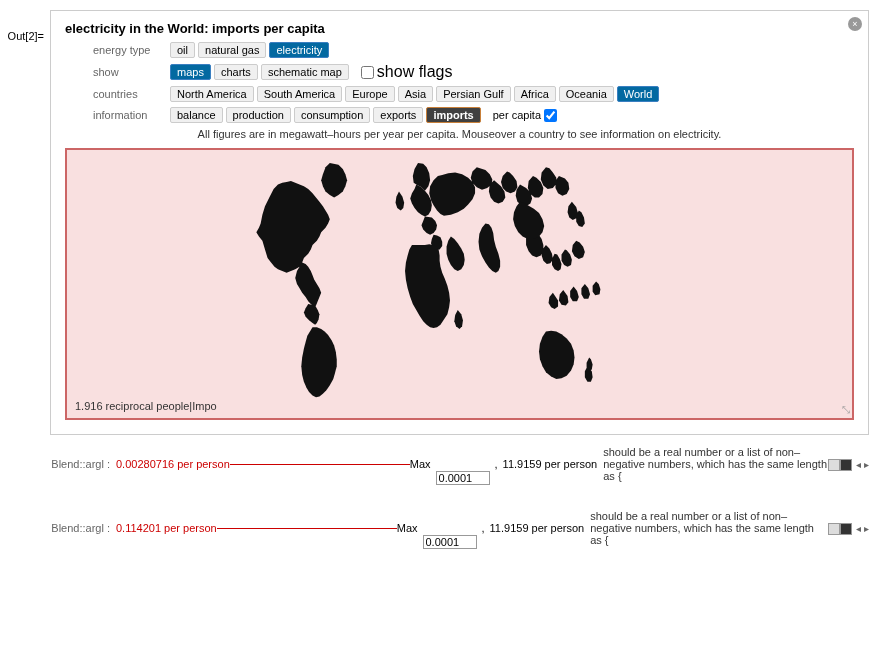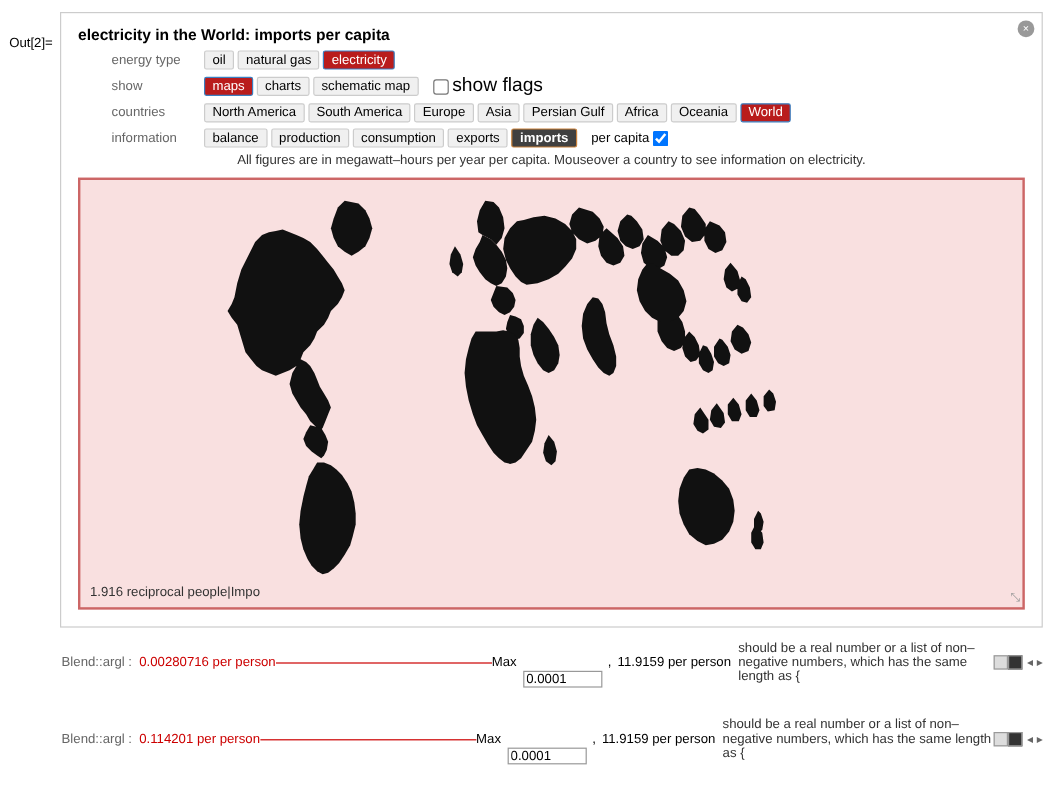--- a/index.html
+++ b/index.html
@@ -70,21 +70,21 @@
     }
     .btn {
       font-size: 11px;
       padding: 1px 6px;
       border: 1px solid #ccc;
       background: #f0f0f0;
       cursor: pointer;
       border-radius: 2px;
     }
     .btn.active {
-      background: #b91c1c;
+      background: #0369a1;
       color: #fff;
       border-color: #3a7fc1;
     }
     .btn.active-orange {
       background: #404040;
       color: #fff;
       border-color: #c8803a;
       font-weight: bold;
     }
     .checkbox-wrapper {
@@ -93,21 +93,21 @@
       gap: 3px;
     }
     .checkbox-wrapper input[type=checkbox] {
       margin: 0;
     }
     .map-container {
       border: 2px solid #cc6666;
       background: #f9e0e0;
       margin-top: 8px;
       position: relative;
-      height: 360px;
+      height: 272px;
       overflow: hidden;
       text-decoration: underline;
     }
     .map-svg {
       width: 100%;
       height: 100%;
     }
     .map-caption {
       position: absolute;
       bottom: 6px;
@@ -163,21 +163,21 @@
     }
     .blend-range {
       display: flex;
       align-items: center;
       gap: 5px;
       font-size: 11px;
     }
     .blend-input {
       border: 1px solid #999;
       font-size: 11px;
-      width: 66px;
+      width: 54px;
       padding: 0 2px;
       margin-top: 28px;
     }
     .blend-msg {
       color: #333;
       font-size: 11px;
       flex: 1;
     }
     .arrow-btn {
       font-size: 10px;

